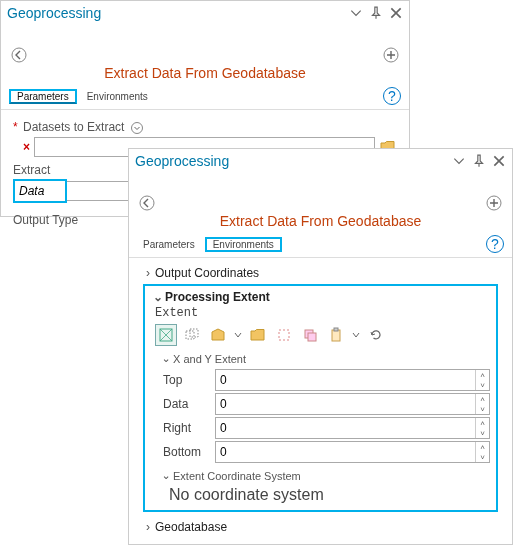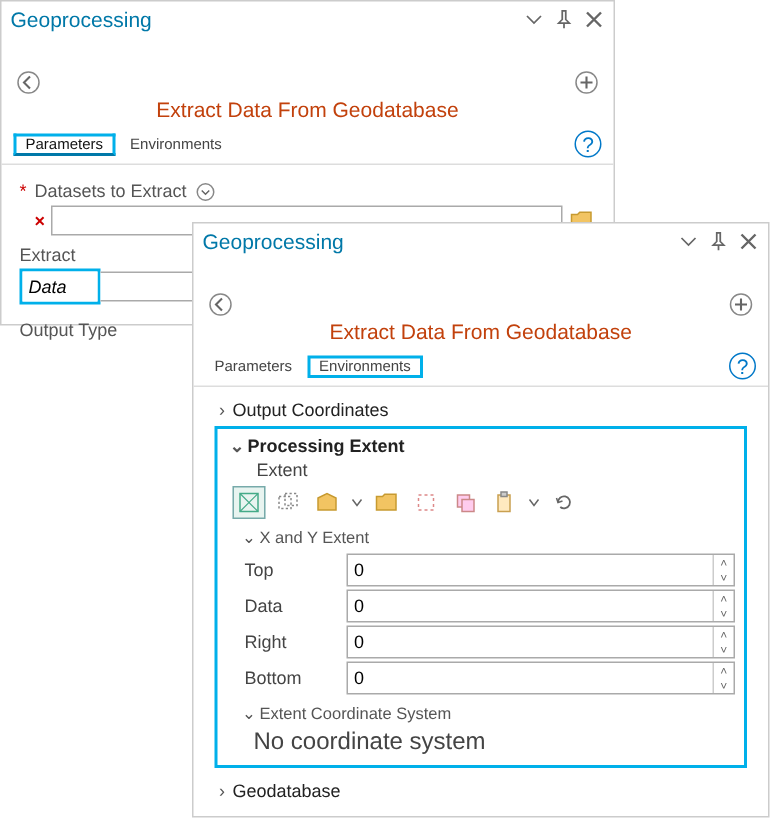--- a/index.html
+++ b/index.html
@@ -27,26 +27,26 @@
   .combo { flex: 1; height: 20px; border: 1px solid #aaa; display: flex; align-items: center; justify-content: flex-end; padding-right: 2px; background: #fff; }
   .combo .drop { color: #555; }
   .folder-btn { width: 18px; height: 18px; margin-left: 4px; display:flex;align-items:center;justify-content:center; }
   .extract-field { display: flex; align-items: center; margin-top: 2px; }
   .data-input { height: 20px; border: 1px solid #aaa; padding: 1px 4px; font-size: 12px; flex: 1; }
   .data-hl { border: 2px solid #00b0ea; padding: 0; display:inline-block; }
   .section { display: flex; align-items: center; font-size: 12px; color: #222; padding: 4px 0; }
   .chev { width: 14px; text-align: center; color: #555; }
   .section.bold { font-weight: 600; }
   .proc-box { border: 2px solid #00b0ea; margin: 0 2px 4px 2px; padding: 4px 6px; }
-  .extent-label { font-size: 12px; color: #444; margin: 2px 0 4px 20px; }
+  .extent-label { font-size: 12px; color: #444; margin: 2px 0 4px 4px; font-family: Liberation Mono, monospace; }
   .toolbar { display: flex; align-items: center; gap: 4px; margin-left: 4px; margin-bottom: 6px; }
   .tool { width: 22px; height: 22px; display: flex; align-items: center; justify-content: center; border: 1px solid transparent; }
   .tool.sel { border: 1px solid #7aa; background: #e8f4f0; }
   .subhead { display: flex; align-items: center; font-size: 11px; color: #555; margin: 2px 0 4px 8px; }
-  .field-row { display: flex; align-items: center; margin: 2px 0 2px 12px; gap: 20px; }
+  .field-row { display: flex; align-items: center; margin: 2px 0 2px 12px; gap: 4px; }
   .field-row .fl { width: 48px; font-size: 12px; color: #444; }
   .spinner { flex: 1; display: flex; align-items: stretch; border:1px solid #aaa; height: 22px; background:#fff; }
   .spinner input { border: none; flex: 1; padding: 0 4px; font-size: 12px; outline: none; }
   .spinner .spins { width: 14px; display: flex; flex-direction: column; border-left: 1px solid #ccc; }
   .spinner .sp { flex: 1; display:flex;align-items:center;justify-content:center; font-size:8px; color:#666; }
   .nocoord { font-size: 16px; color: #444; margin: 2px 0 2px 18px; }
   svg { display:block; }
 </style>
 </head>
 <body>

